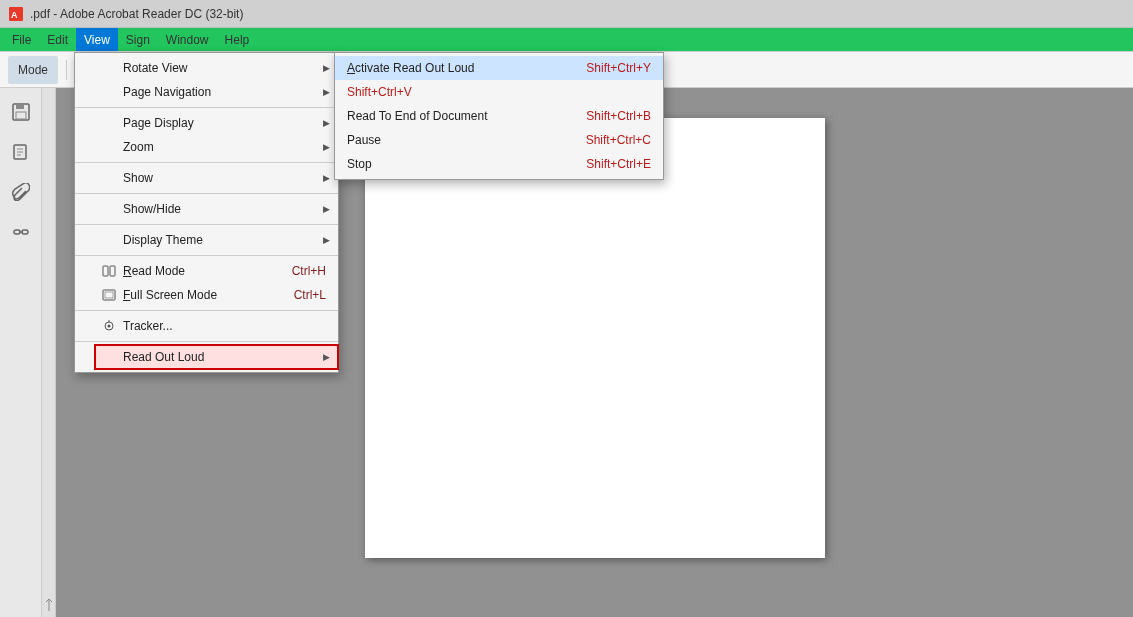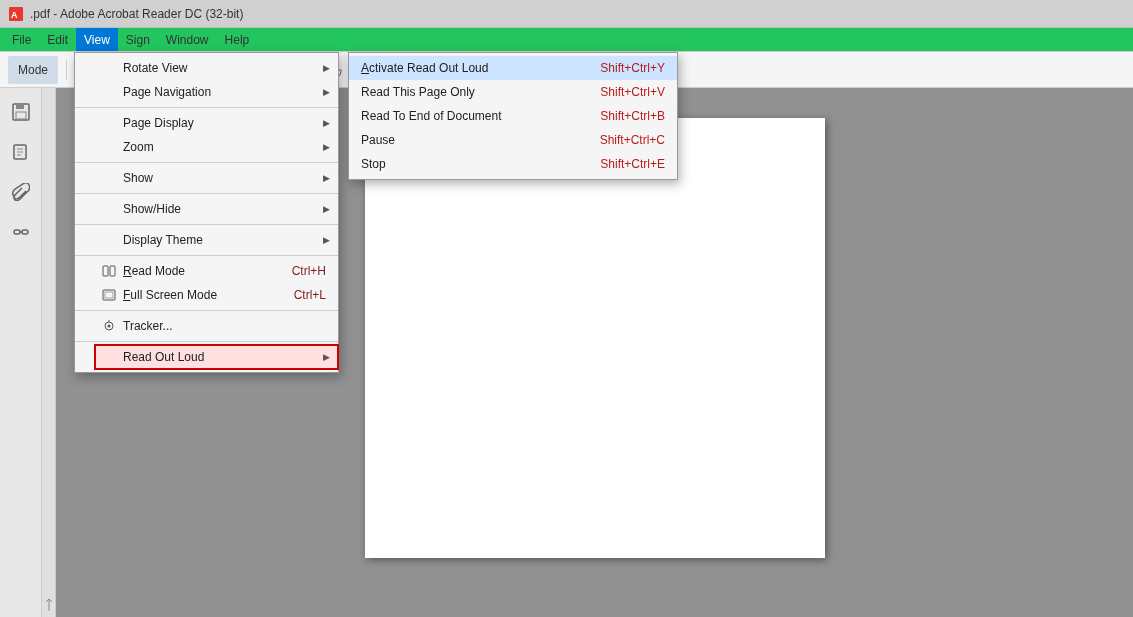--- a/index.html
+++ b/index.html
@@ -214,21 +214,21 @@
       width: 16px;
       height: 16px;
       display: flex; align-items: center; justify-content: center;
       font-size: 11px;
     }
 
     
     .submenu {
       position: absolute;
       top: 52px;
-      left: 348px;
+      left: 334px;
       background: #f5f5f5;
       border: 1px solid #999;
       box-shadow: 2px 4px 10px rgba(0,0,0,0.3);
       width: 330px;
       z-index: 1001;
       padding: 3px 0;
     }
 
     .submenu-entry {
       display: flex;
@@ -496,21 +496,20 @@
 </div>
 
 <div class="submenu">
 
   <div class="submenu-entry active">
     <span class="submenu-entry-label"><span class="underline">A</span>ctivate Read Out Loud</span>
     <span class="submenu-entry-shortcut">Shift+Ctrl+Y</span>
   </div>
 
   <div class="submenu-entry">
-    <span class="submenu-entry-label">Read This Page Only</span>
     <span class="submenu-entry-shortcut">Shift+Ctrl+V</span>
   </div>
 
   <div class="submenu-entry">
     <span class="submenu-entry-label">Read To End of Document</span>
     <span class="submenu-entry-shortcut">Shift+Ctrl+B</span>
   </div>
 
   <div class="submenu-entry">
     <span class="submenu-entry-label">Pause</span>

